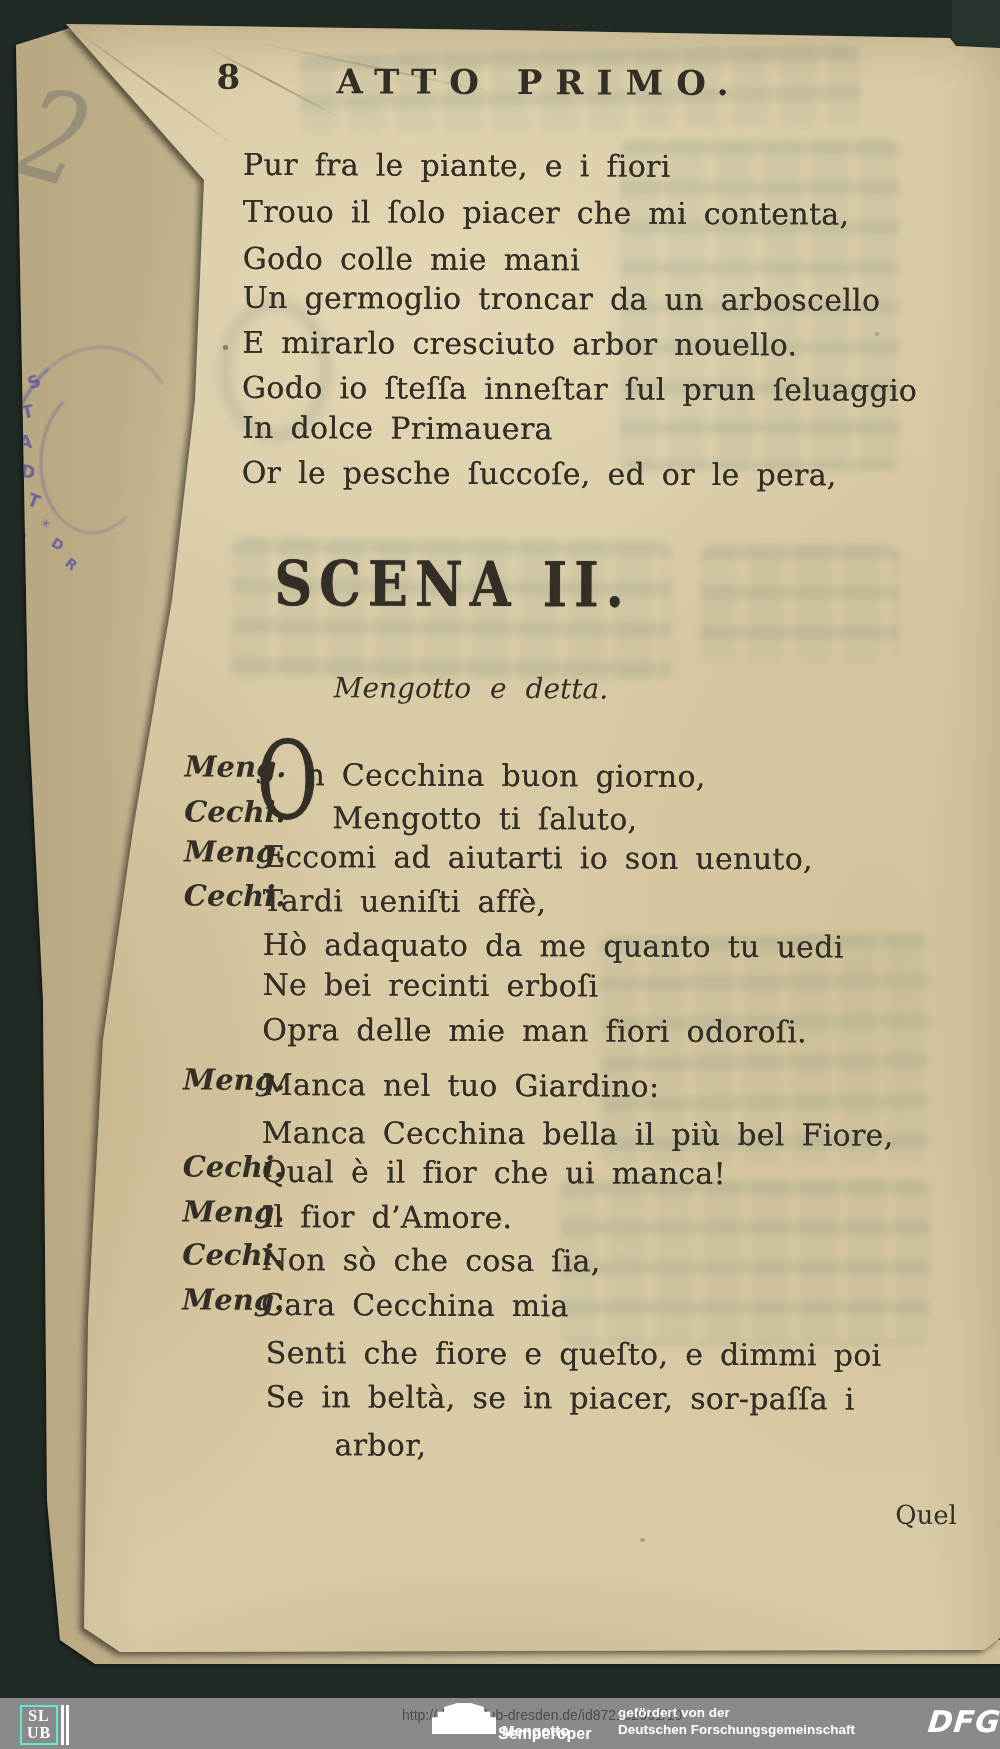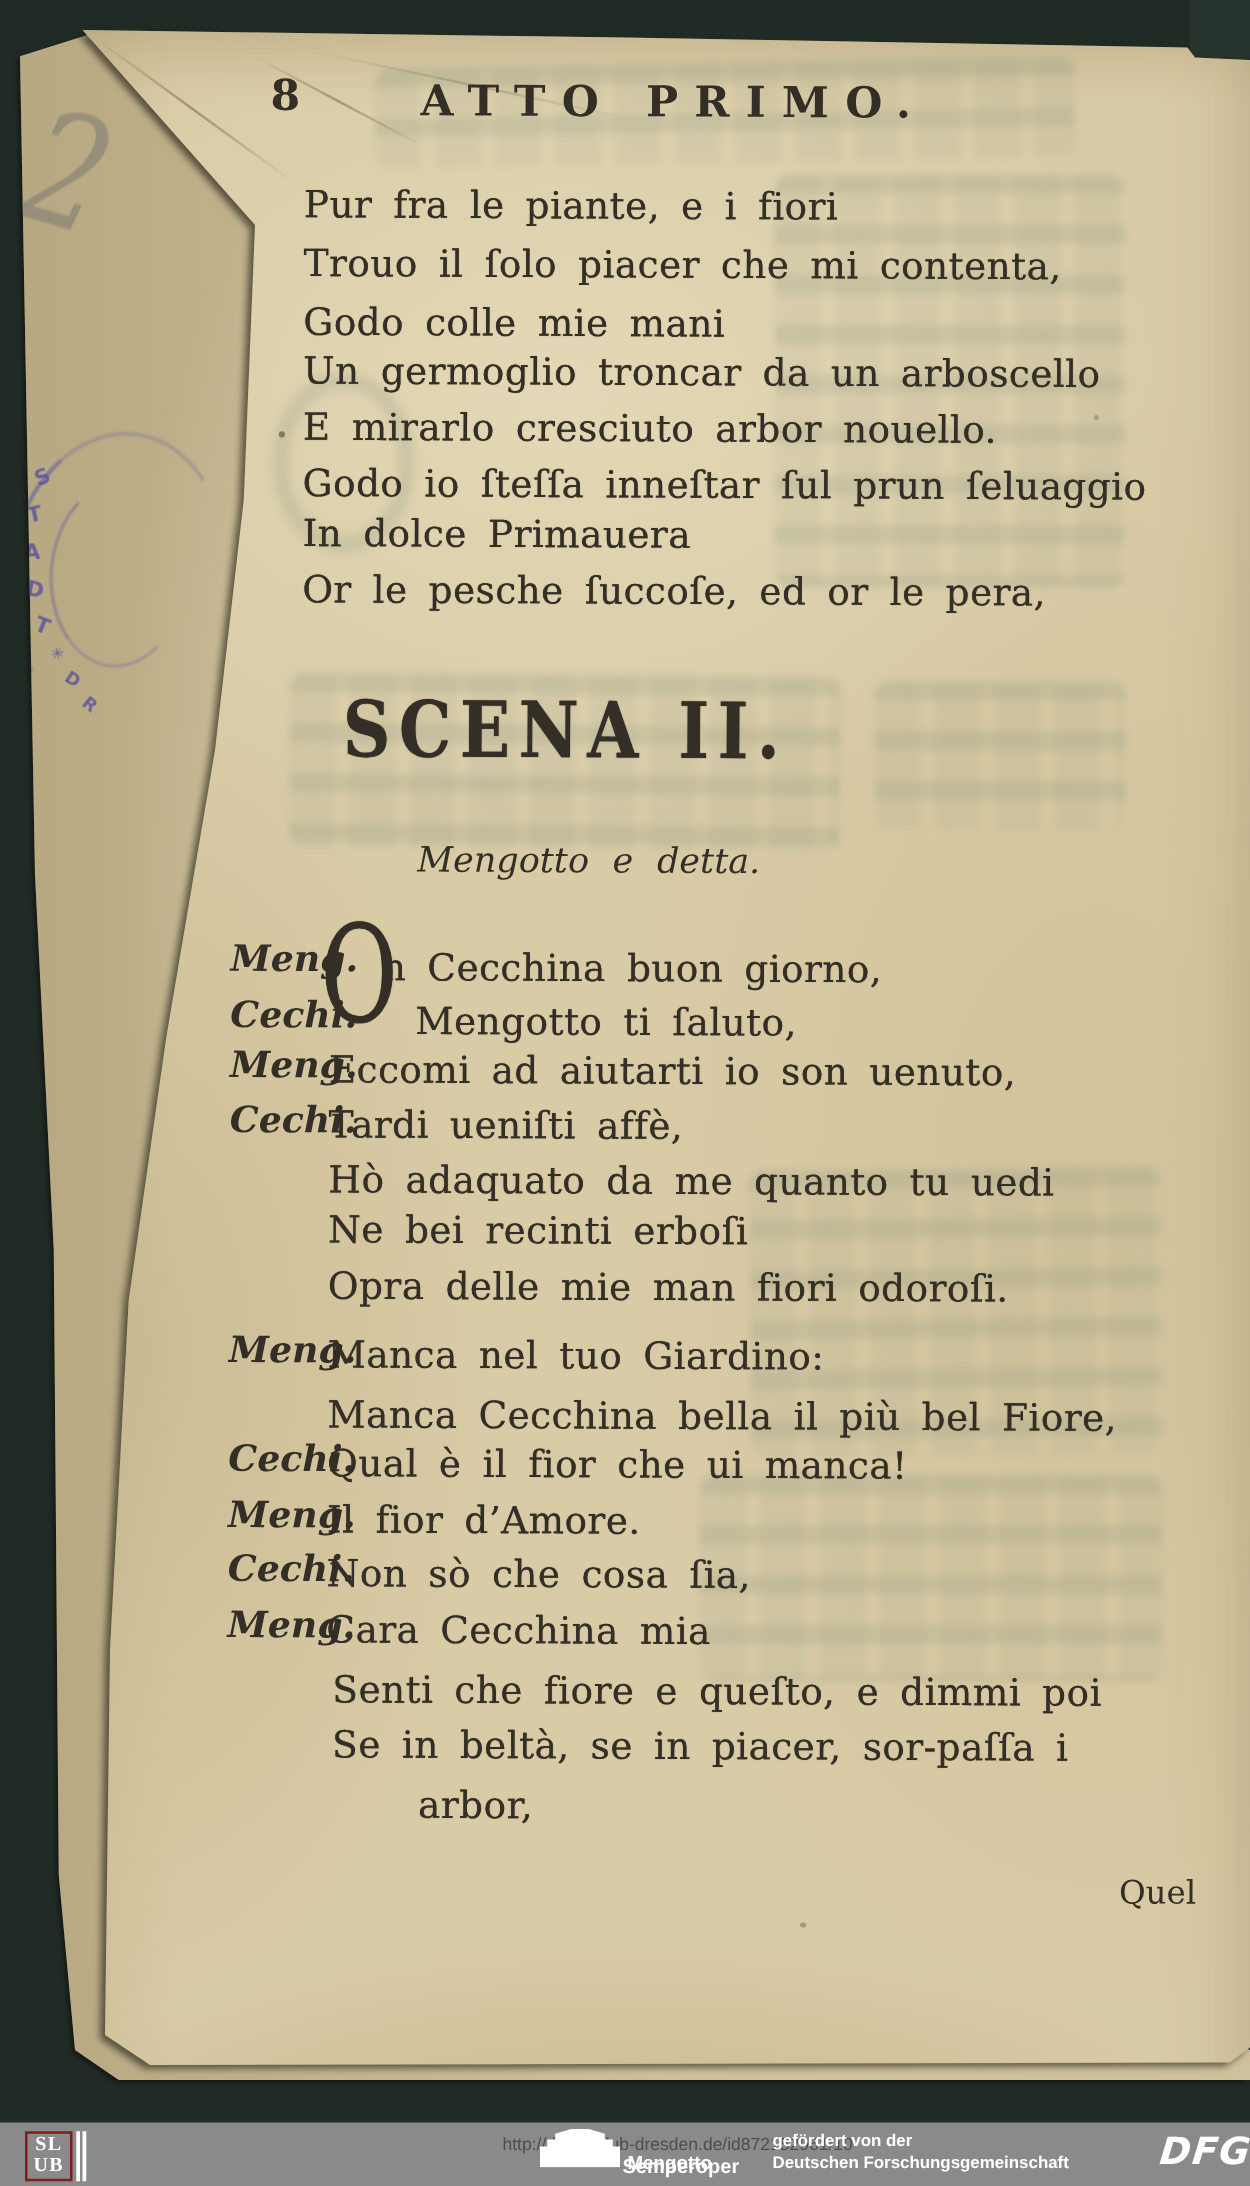--- a/index.html
+++ b/index.html
@@ -74,21 +74,21 @@
   .dropcap{font-size:108px;line-height:84px;font-weight:500;
            transform:scaleX(.70);transform-origin:left top;
            text-shadow:0 0 1px rgba(40,36,28,.9);}
   .catchword{font-size:26px;white-space:nowrap;}
   .speck{border-radius:50%;background:rgba(70,58,38,.55);}
 
   
   .footer-bar{left:0;top:1698px;width:1000px;height:51px;background:#8a8a8a;
               font-family:"Liberation Sans",sans-serif;}
   .slub-box{position:absolute;left:20px;top:7px;width:34px;height:36px;
-            border:2px solid #7f1d1d;color:#fff;text-align:center;
+            border:2px solid #5eead4;color:#fff;text-align:center;
             font-family:"Liberation Serif",serif;font-size:16px;line-height:17px;
             font-weight:bold;letter-spacing:1px;}
   .slub-bar{position:absolute;top:7px;width:2.5px;height:40px;background:#fff;}
   .lib-name{position:absolute;left:76px;top:6px;color:#fff;font-size:14px;
             font-weight:bold;line-height:17px;white-space:nowrap;}
   .url{position:absolute;left:402px;top:9px;color:#4d4d4d;font-size:14px;white-space:nowrap;}
   .wm-icon{position:absolute;left:432px;top:5px;width:64px;height:31px;background:#fff;
            clip-path:polygon(0 100%,0 46%,9% 46%,9% 28%,19% 28%,19% 13%,40% 0,60% 0,
                              81% 13%,81% 28%,91% 28%,91% 46%,100% 46%,100% 100%);}
   .wm-text1{position:absolute;left:498px;top:7px;color:#fff;font-size:16px;font-weight:bold;margin-top:20px;}

